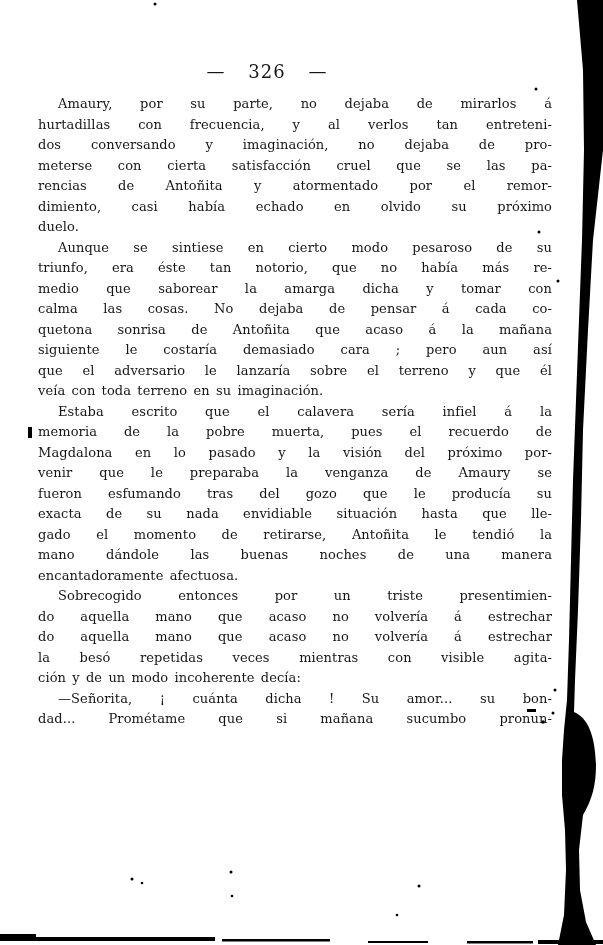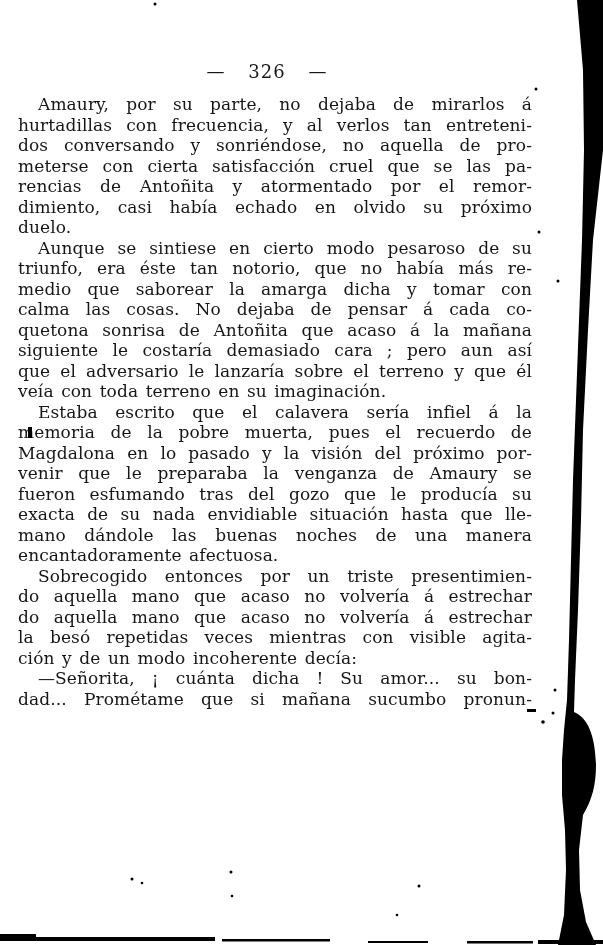--- a/index.html
+++ b/index.html
@@ -20,23 +20,23 @@
     width: 534px;
     text-align: center;
     font-size: 18px;
     letter-spacing: 1px;
     word-spacing: 16px;
     color: var(--ink, #161616);
   }
   .page-body {
     position: absolute;
     top: 94px;
-    left: 18px;
+    left: 38px;
     width: 514px;
-    font-size: 17px;
+    font-size: 13px;
     line-height: 20.5px;
     letter-spacing: 0.1px;
   }
   .line {
     height: 20.5px;
     overflow: hidden;
     text-align: justify;
     text-align-last: justify;
     word-spacing: 2px;
     white-space: nowrap;
@@ -54,39 +54,40 @@
 </head>
 <body>
 
 <div class="page" style="--paper: #ffffff; --ink: #161616; --artifact: #000000;">
 
   <div class="page-header">— 326 —</div>
 
   <div class="page-body">
       <div class="line indent">Amaury, por su parte, no dejaba de mirarlos á</div>
       <div class="line">hurtadillas con frecuencia, y al verlos tan entreteni-</div>
-      <div class="line">dos conversando y sonriéndose, no aquella de pro-</div>
+      <div class="line">dos conversando y imaginación, no dejaba de pro-</div>
       <div class="line">meterse con cierta satisfacción cruel que se las pa-</div>
       <div class="line">rencias de Antoñita y atormentado por el remor-</div>
       <div class="line">dimiento, casi había echado en olvido su próximo</div>
       <div class="line final">duelo.</div>
       <div class="line indent">Aunque se sintiese en cierto modo pesaroso de su</div>
       <div class="line">triunfo, era éste tan notorio, que no había más re-</div>
       <div class="line">medio que saborear la amarga dicha y tomar con</div>
       <div class="line">calma las cosas. No dejaba de pensar á cada co-</div>
       <div class="line">quetona sonrisa de Antoñita que acaso á la mañana</div>
       <div class="line">siguiente le costaría demasiado cara ; pero aun así</div>
       <div class="line">que el adversario le lanzaría sobre el terreno y que él</div>
       <div class="line final">veía con toda terreno en su imaginación.</div>
       <div class="line indent">Estaba escrito que el calavera sería infiel á la</div>
       <div class="line">memoria de la pobre muerta, pues el recuerdo de</div>
       <div class="line">Magdalona en lo pasado y la visión del próximo por-</div>
       <div class="line">venir que le preparaba la venganza de Amaury se</div>
       <div class="line">fueron esfumando tras del gozo que le producía su</div>
       <div class="line">exacta de su nada envidiable situación hasta que lle-</div>
+      <div class="line">gado el momento de retirarse, Antoñita le tendió la</div>
       <div class="line">mano dándole las buenas noches de una manera</div>
       <div class="line final">encantadoramente afectuosa.</div>
       <div class="line indent">Sobrecogido entonces por un triste presentimien-</div>
       <div class="line">do aquella mano que acaso no volvería á estrechar</div>
       <div class="line">do aquella mano que acaso no volvería á estrechar</div>
       <div class="line">la besó repetidas veces mientras con visible agita-</div>
       <div class="line final">ción y de un modo incoherente decía:</div>
       <div class="line indent">—Señorita, ¡ cuánta dicha ! Su amor... su bon-</div>
       <div class="line">dad... Prométame que si mañana sucumbo pronun-</div>
     </div>

